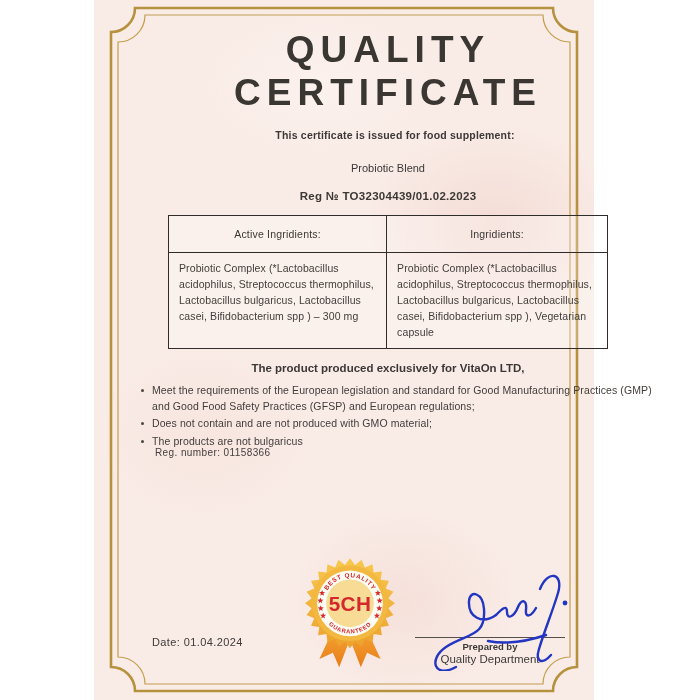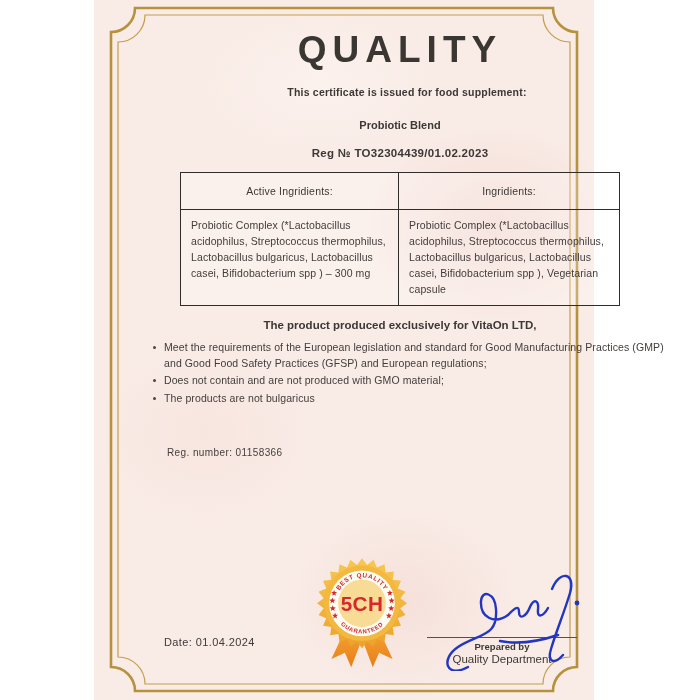--- a/index.html
+++ b/index.html
@@ -10,30 +10,30 @@
   .paper{
     position:absolute;left:94px;top:0;width:500px;height:700px;
     background:
       radial-gradient(ellipse 180px 140px at 80% 32%, rgba(241,208,200,0.55), rgba(241,208,200,0) 70%),
       radial-gradient(ellipse 160px 130px at 62% 86%, rgba(243,214,206,0.5), rgba(243,214,206,0) 70%),
       radial-gradient(ellipse 150px 120px at 22% 62%, rgba(246,222,215,0.45), rgba(246,222,215,0) 70%),
       radial-gradient(ellipse 200px 120px at 45% 12%, rgba(252,243,239,0.8), rgba(252,243,239,0) 70%),
       #f9ebe6;
   }
   .frame-svg{position:absolute;left:0;top:0;width:500px;height:700px;}
-  .content{position:absolute;left:12px;top:0;width:588px;height:700px;}
+  .content{position:absolute;left:0;top:0;width:588px;height:700px;}
 
   .title-block{text-align:center;padding-top:28px;}
   .title-line{
     margin:0;font-size:37px;font-weight:800;letter-spacing:6px;
     color:#3a3733;line-height:43px;font-family:"Liberation Sans",sans-serif;
   }
   .issued{ text-align:center;margin:15px 10px 0 0;font-size:10.5px;font-weight:bold;color:#3c3835;letter-spacing:0.2px;padding-left:24px;}
   .product-block{text-align:center;margin-top:21px;}
-  .product-name{margin:16px;font-size:11px;font-weight:bold;color:#3c3835;}
+  .product-name{margin:16px;font-size:11px;font-weight:normal;color:#3c3835;}
   .product-reg{margin:4px 0 0 0;font-size:11.5px;font-weight:bold;color:#3c3835;letter-spacing:0.3px;}
 
   table.ingredients{
     margin:13px auto 0 auto;width:440px;border-collapse:collapse;table-layout:fixed;
     background:rgba(255,255,255,0.25);
   }
   table.ingredients th, table.ingredients td{border:1.4px solid #2f2c29;}
   table.ingredients th{
     height:34px;font-size:10.5px;font-weight:normal;color:#3c3835;text-align:center;letter-spacing:0.2px;
   }
@@ -66,20 +66,21 @@
 
   <svg class="frame-svg" viewBox="0 0 500 700" aria-hidden="true">
     <path d="M 41 8 H 459 A 24 24 0 0 0 483 32 V 667 A 24 24 0 0 0 459 691 H 41 A 24 24 0 0 0 17 667 V 32 A 24 24 0 0 0 41 8 Z" fill="none" stroke="#b6923f" stroke-width="2.6"></path>
     <path d="M 51 15 H 449 A 27 27 0 0 0 476 42 V 657 A 27 27 0 0 0 449 684 H 51 A 27 27 0 0 0 24 657 V 42 A 27 27 0 0 0 51 15 Z" fill="none" stroke="#c49e4e" stroke-width="1.2"></path>
   </svg>
 
   <div class="content">
 
     <div class="title-block">
       <h1 class="title-line">QUALITY</h1>
+      <h1 class="title-line">CERTIFICATE</h1>
     </div>
 
     <p class="issued">This certificate is issued for food supplement:</p>
 
     <div class="product-block">
       <p class="product-name">Probiotic Blend</p>
       <p class="product-reg">Reg № TO32304439/01.02.2023</p>
     </div>
 
     <table class="ingredients">

